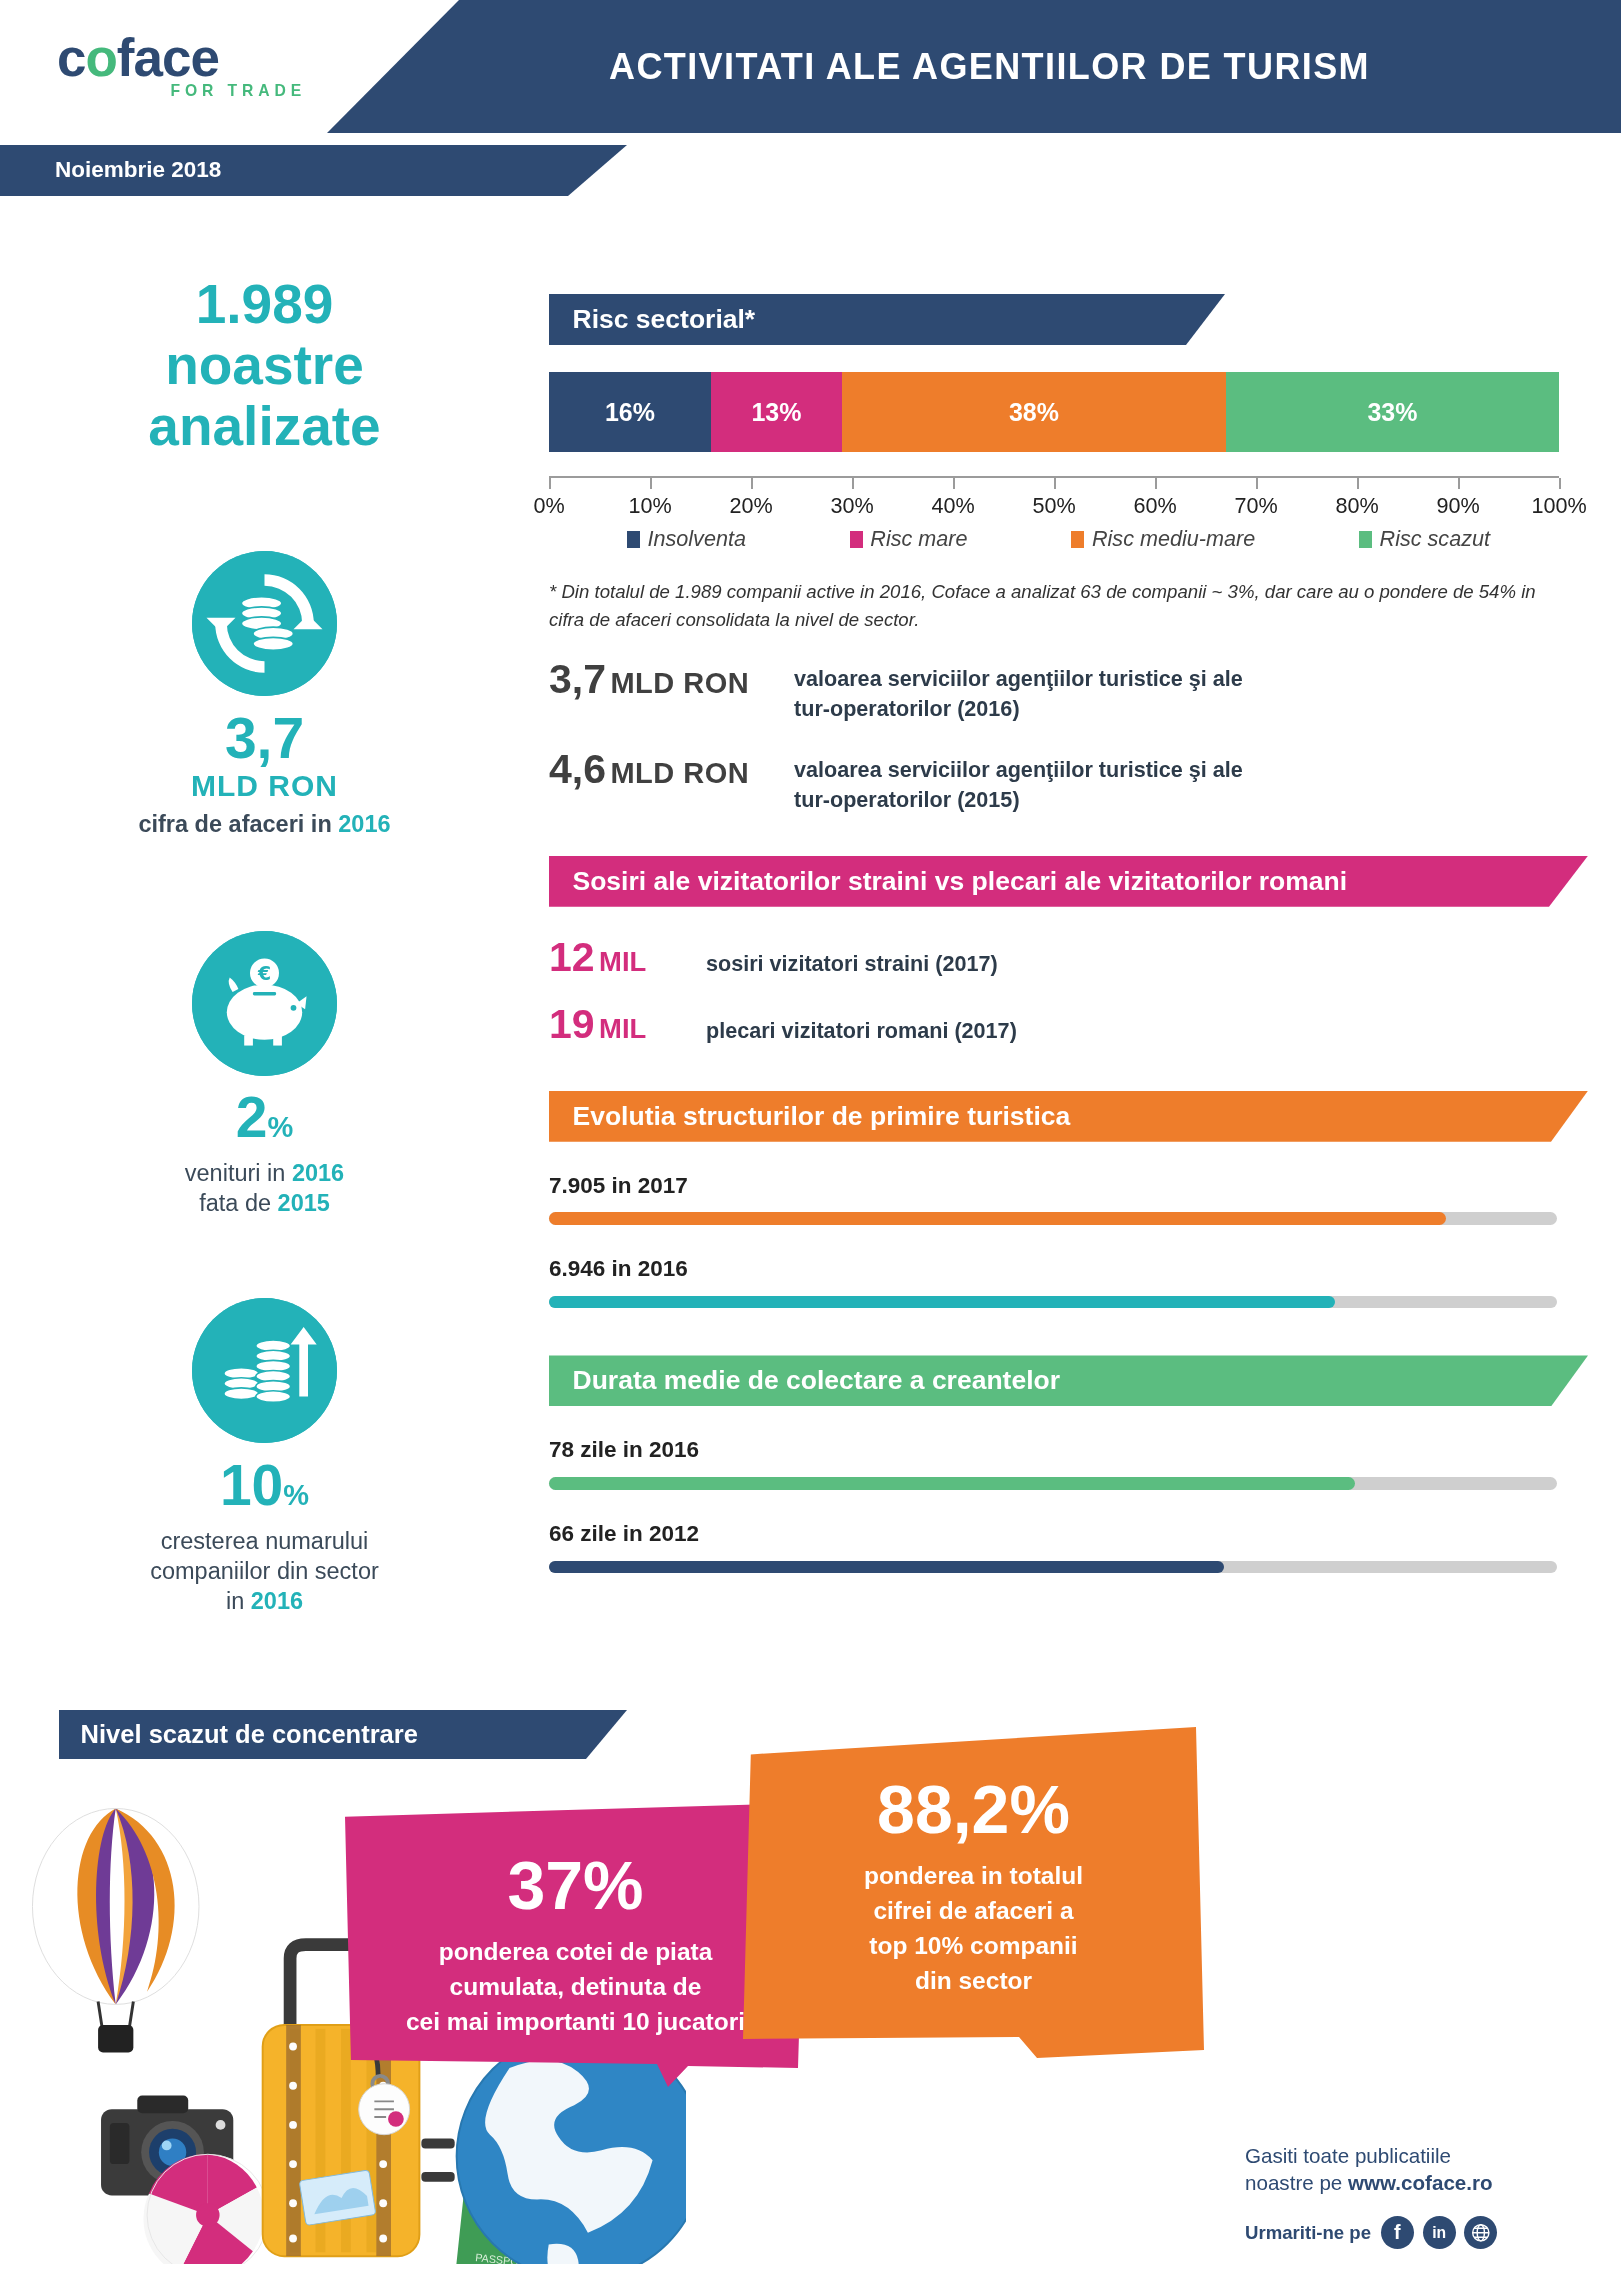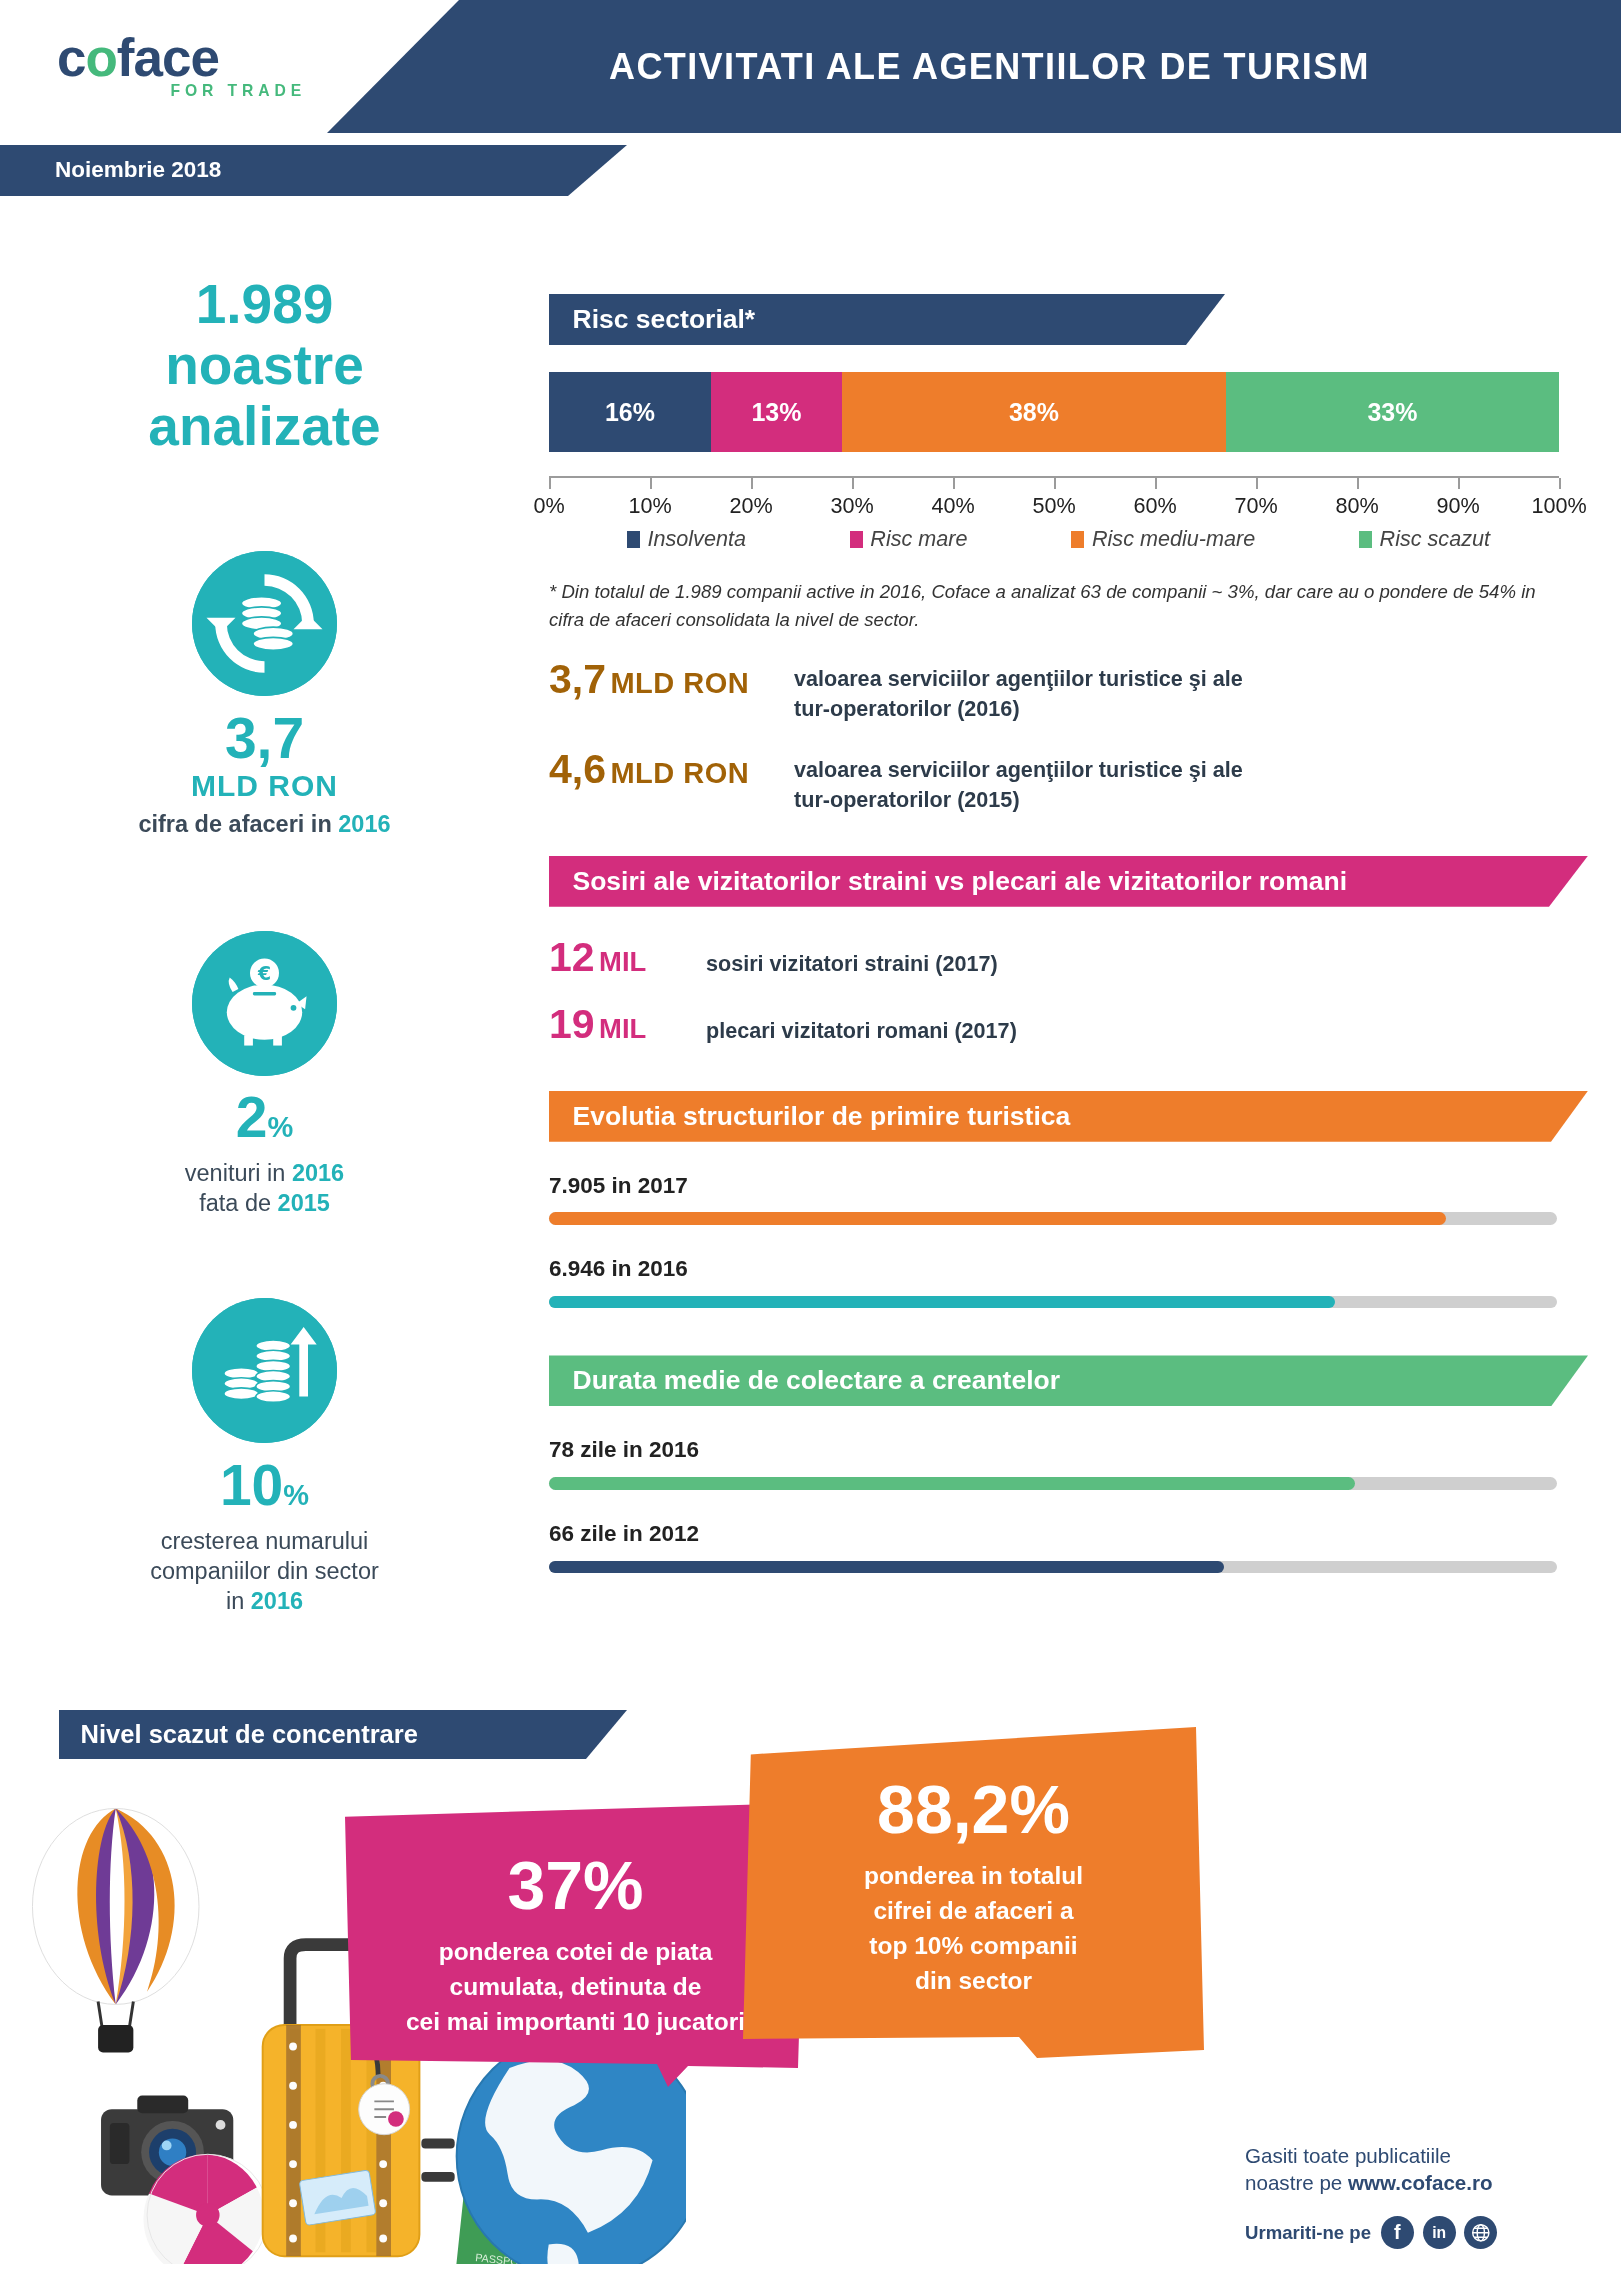--- a/index.html
+++ b/index.html
@@ -65,21 +65,21 @@
                     transform:translateX(-50%); white-space:nowrap; }
   .legend { display:flex; width:1010px; margin-top:3.9px; justify-content:space-between;
             padding:0 69px 0 78px; }
   .lg { display:flex; align-items:center; font-size:21.6px; color:#444;font-style:italic; }
   .lg i { width:12.7px; height:16.7px; margin-right:7.8px; display:inline-block; }
   .note { margin-top:25.5px; width:1000px; font-style:italic; font-size:18.6px;
           color:#333; line-height:28px; }
 
   
   .mld-row { display:flex; align-items:flex-start; margin-top:21.6px; }
-  .mld-val { color:#a16207; font-weight:bold; width:245px; flex:none; }
+  .mld-val { color:#404040; font-weight:bold; width:245px; flex:none; }
   .mld-val .n { font-size:41px; }
   .mld-val .u { font-size:29px; letter-spacing:0.5px; }
   .mld-txt { color:#2d3b4a; font-size:21.6px; font-weight:bold; line-height:30px;
              padding-top:8.8px; }
 
   
   .mil-row { display:flex; align-items:baseline; margin-top:19.6px; }
   .mil-val { color:#d32d7d; font-weight:bold; width:157px; flex:none; }
   .mil-val .n { font-size:41px; }
   .mil-val .u { font-size:27.4px; }

